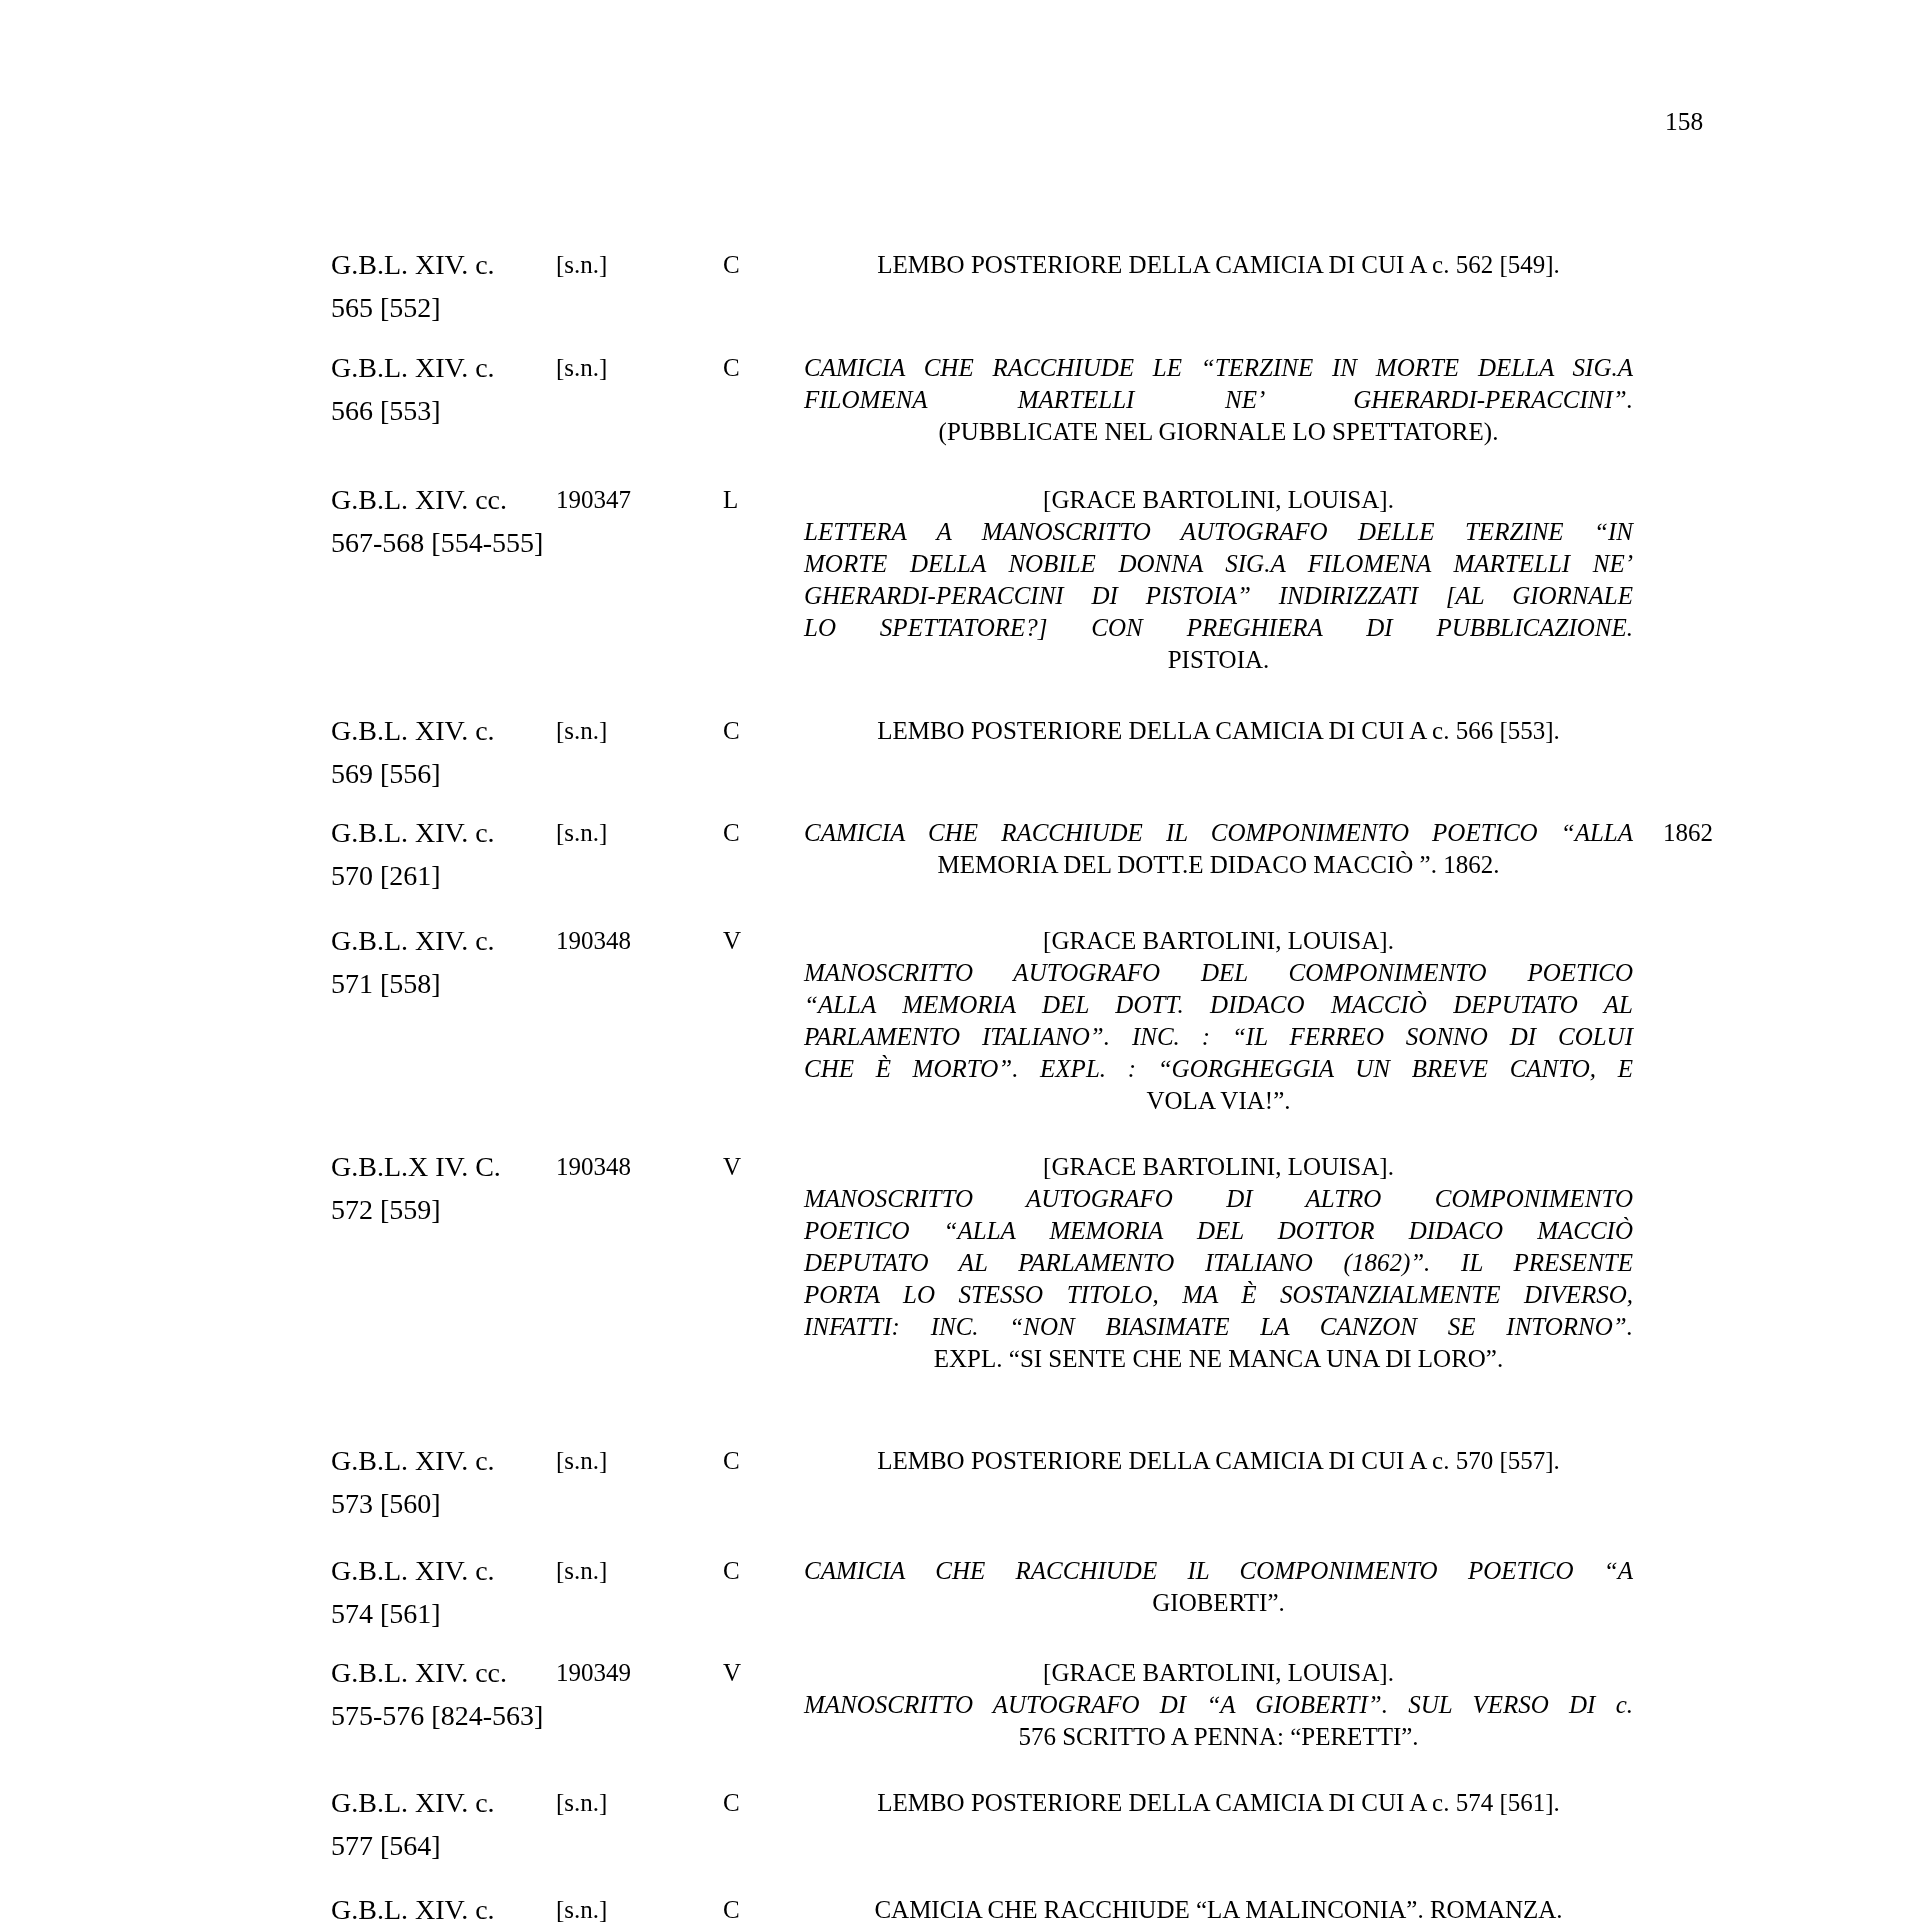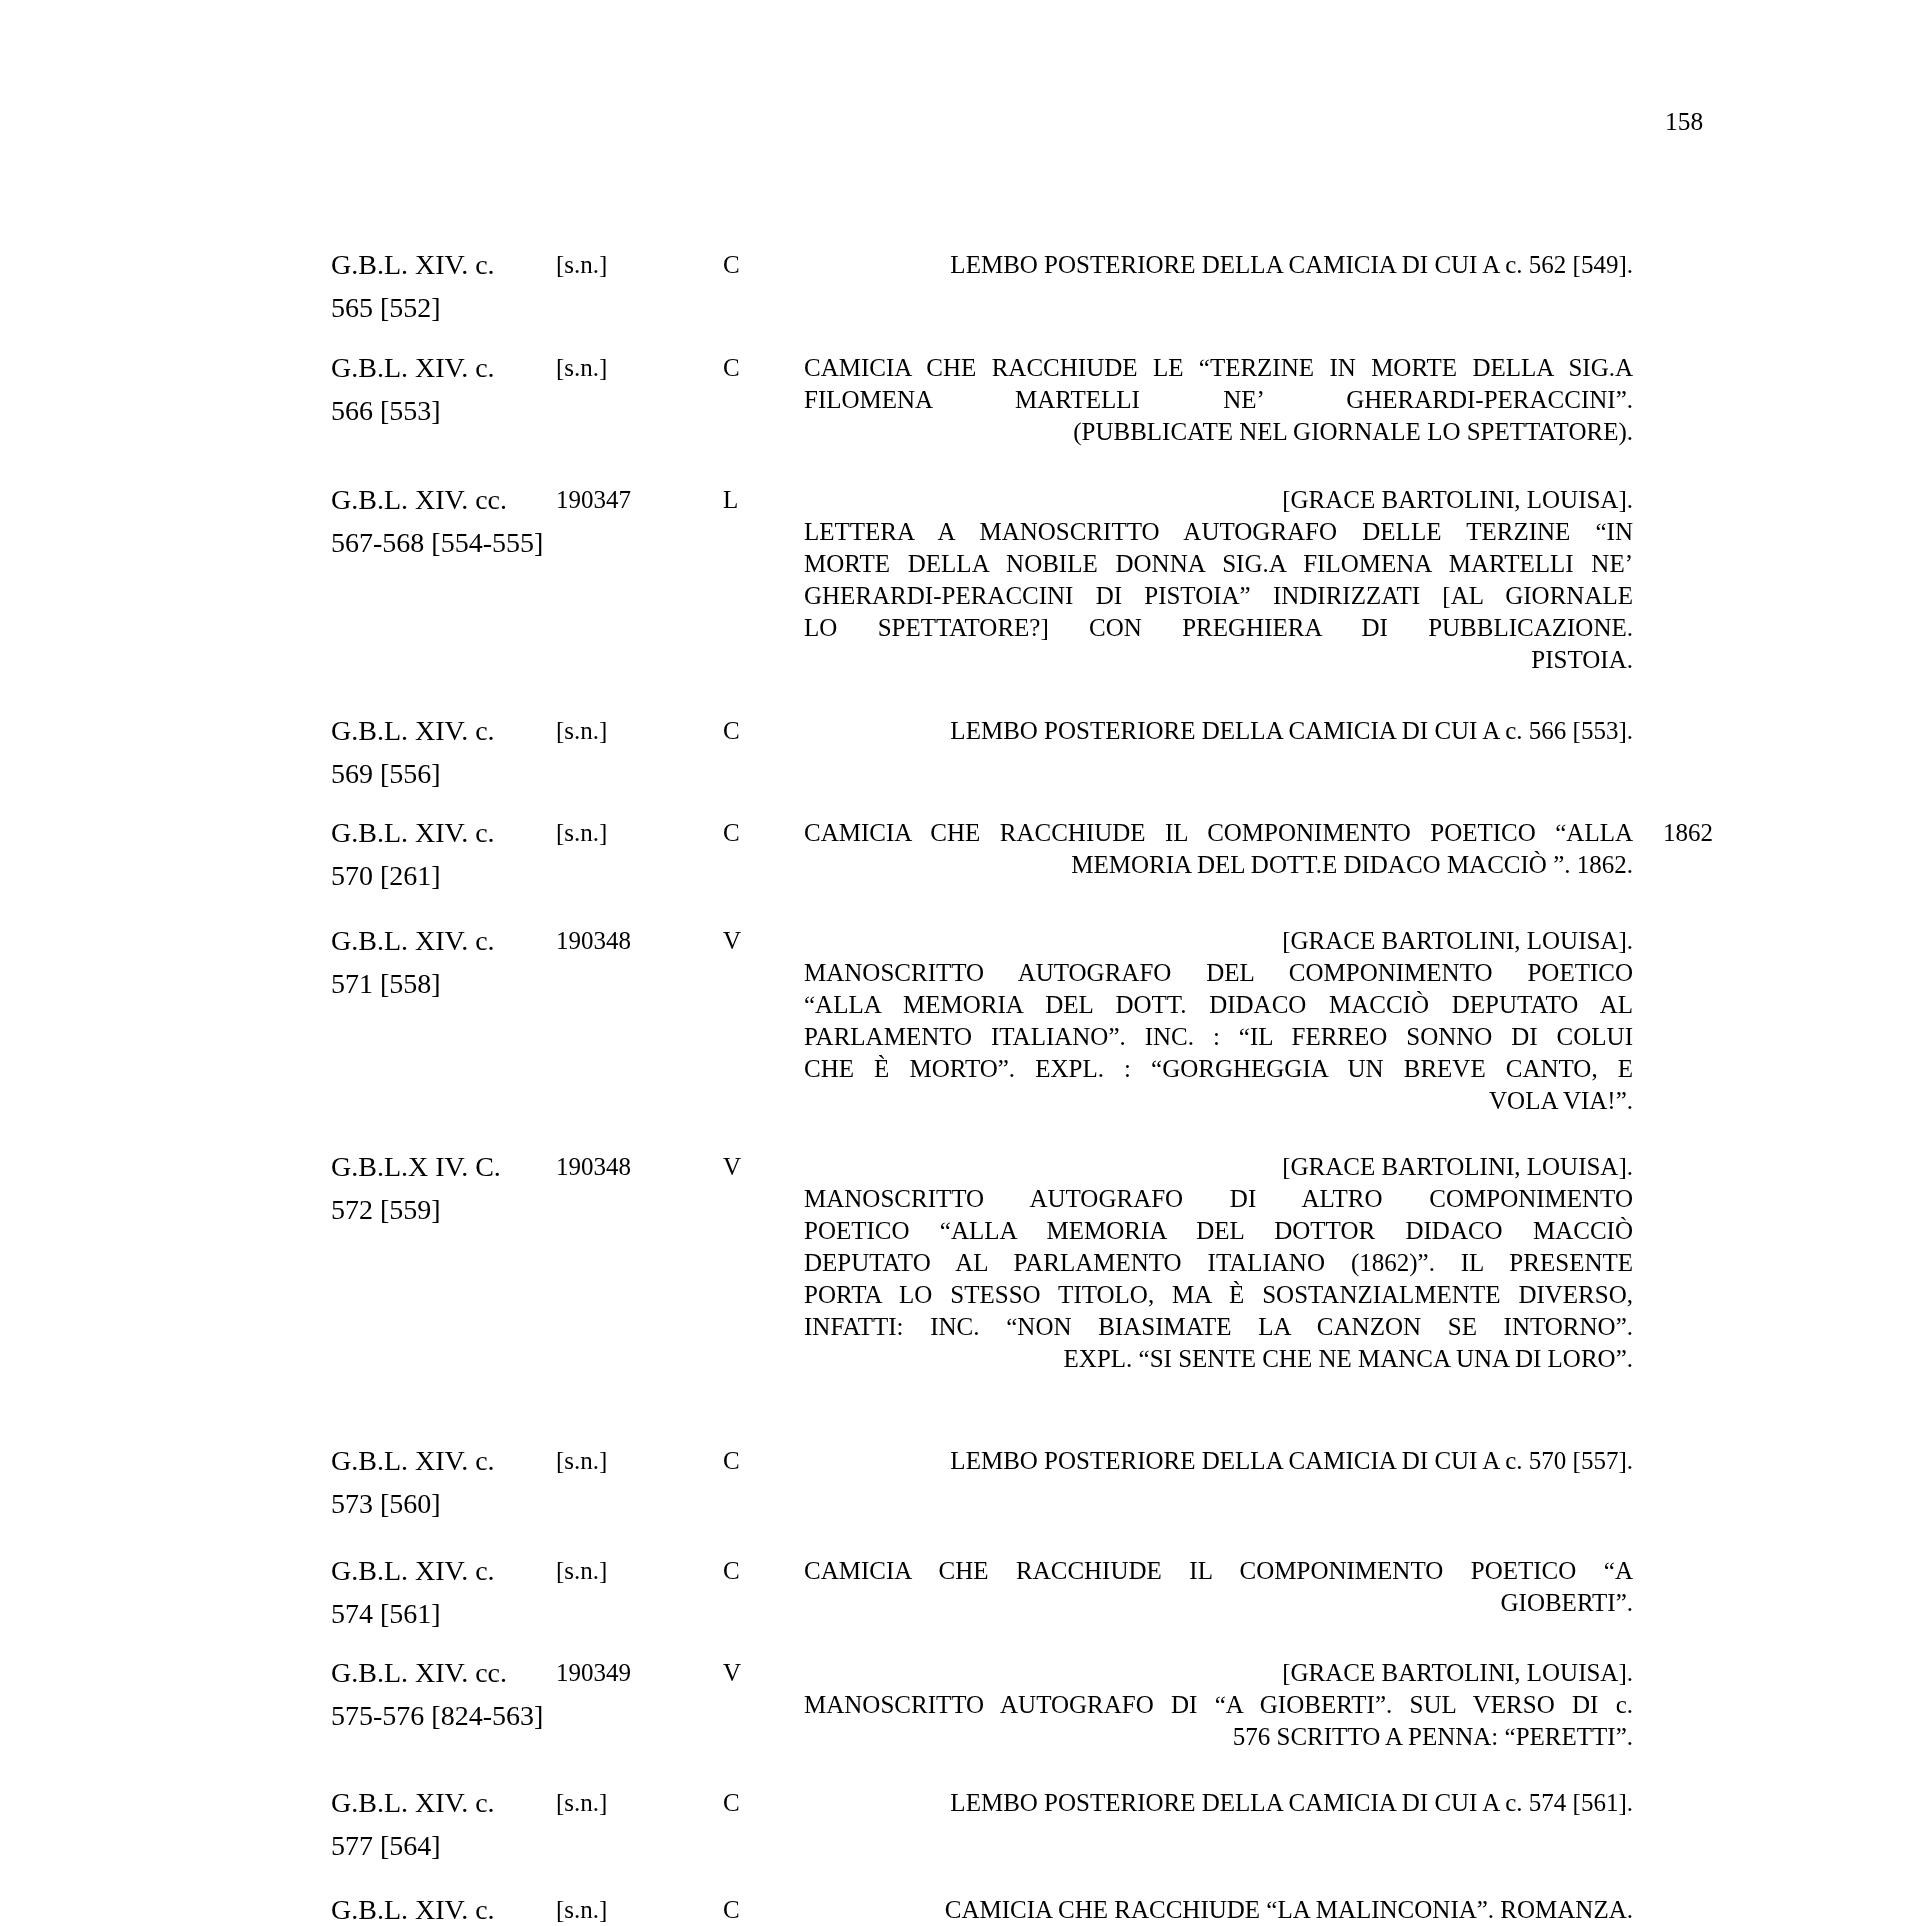--- a/index.html
+++ b/index.html
@@ -24,23 +24,23 @@
     font-size:25px; line-height:32px;
   }
   .letter {
     position:absolute; left:723px; width:46px;
     font-size:25px; line-height:32px;
   }
   .desc {
     position:absolute; left:804px; width:829px;
     font-size:25px; line-height:32px;
   }
-  .desc .line { text-align:right; }
+  .desc .line { text-align:center; }
   .desc .line.j {
-    text-align:justify; text-align-last:justify; text-justify:inter-word;
+    text-align:justify; text-align-last:justify; text-justify:inter-word;font-style:italic;
   }
   .margin-note {
     position:absolute; font-size:25px; line-height:32px; white-space:nowrap;
   }
 </style>
 </head>
 <body>
 
 <div class="page">
   <div class="page-number">158</div>

